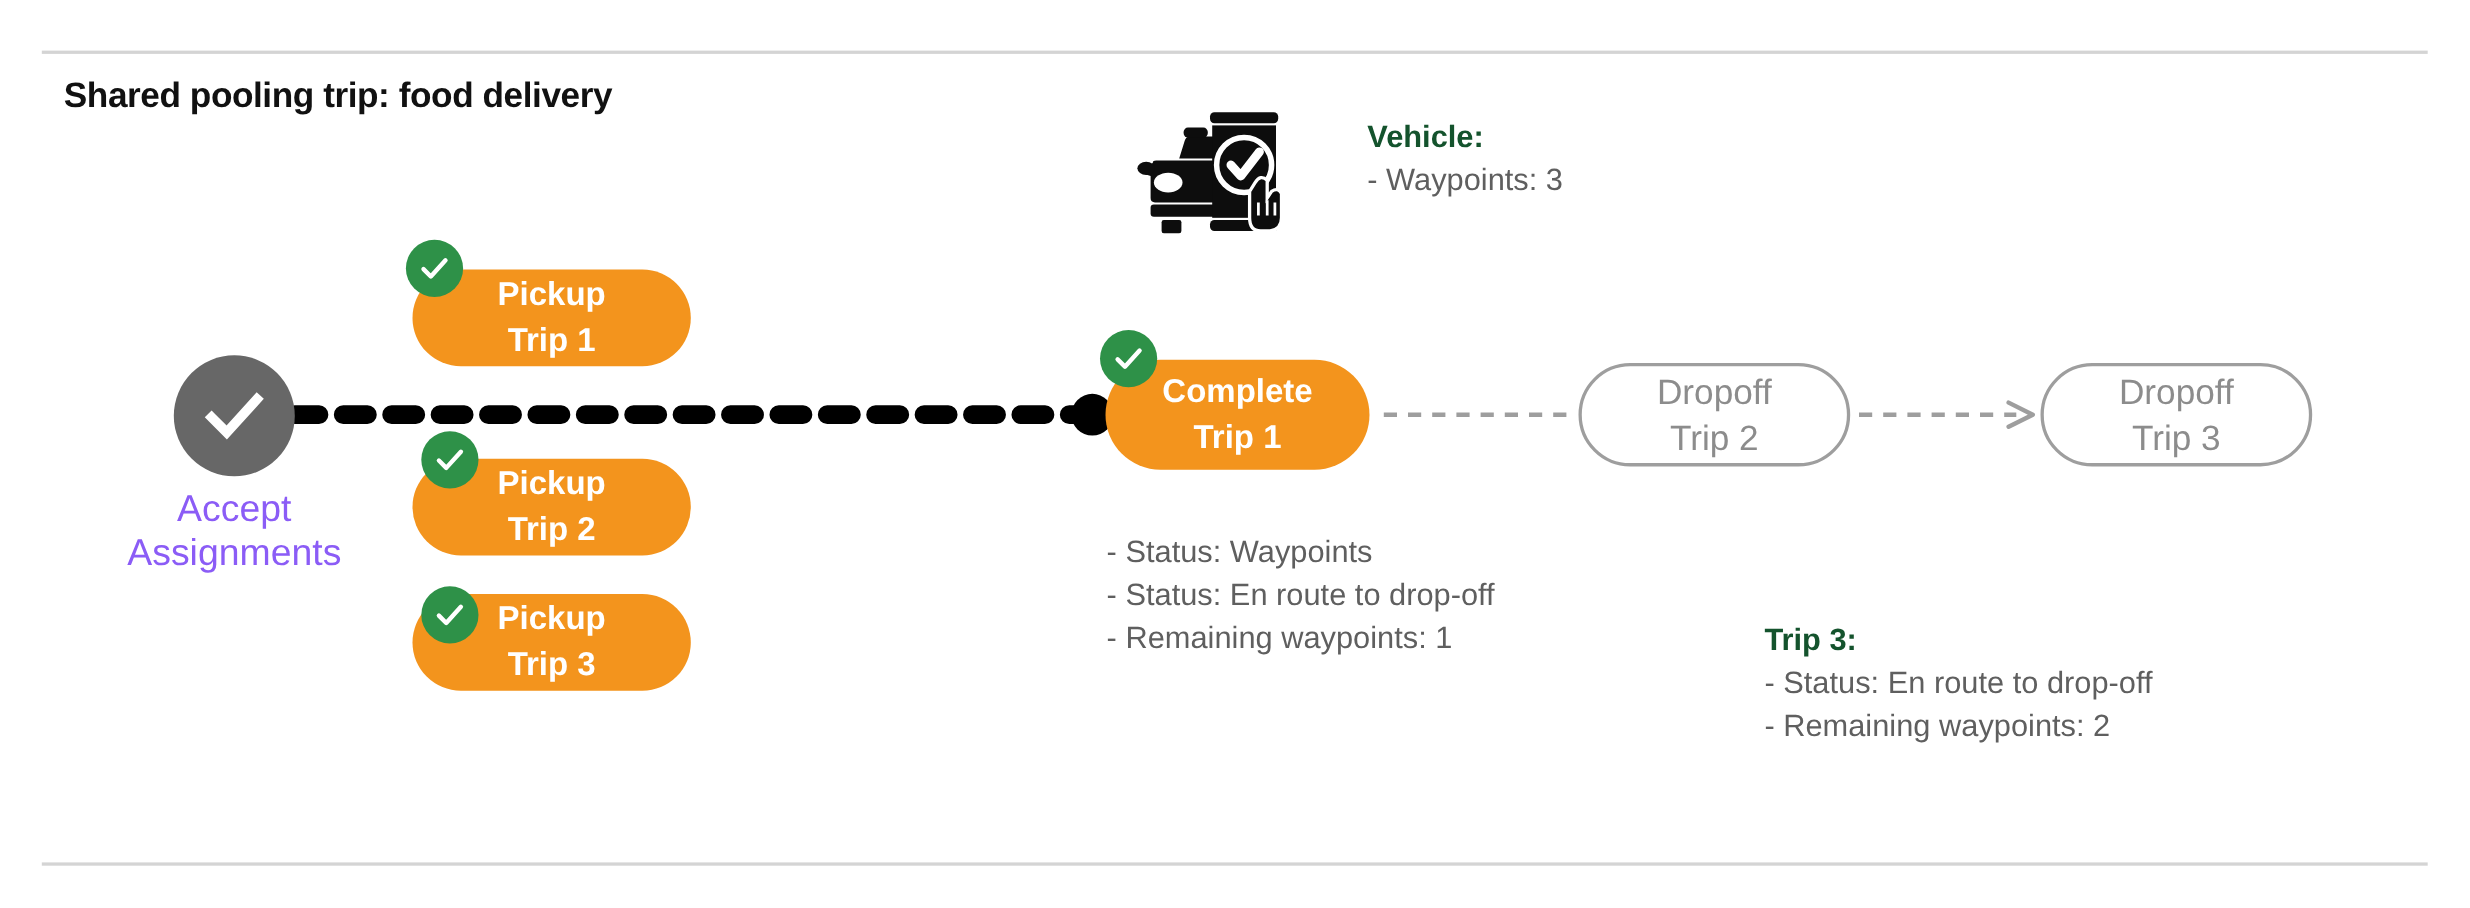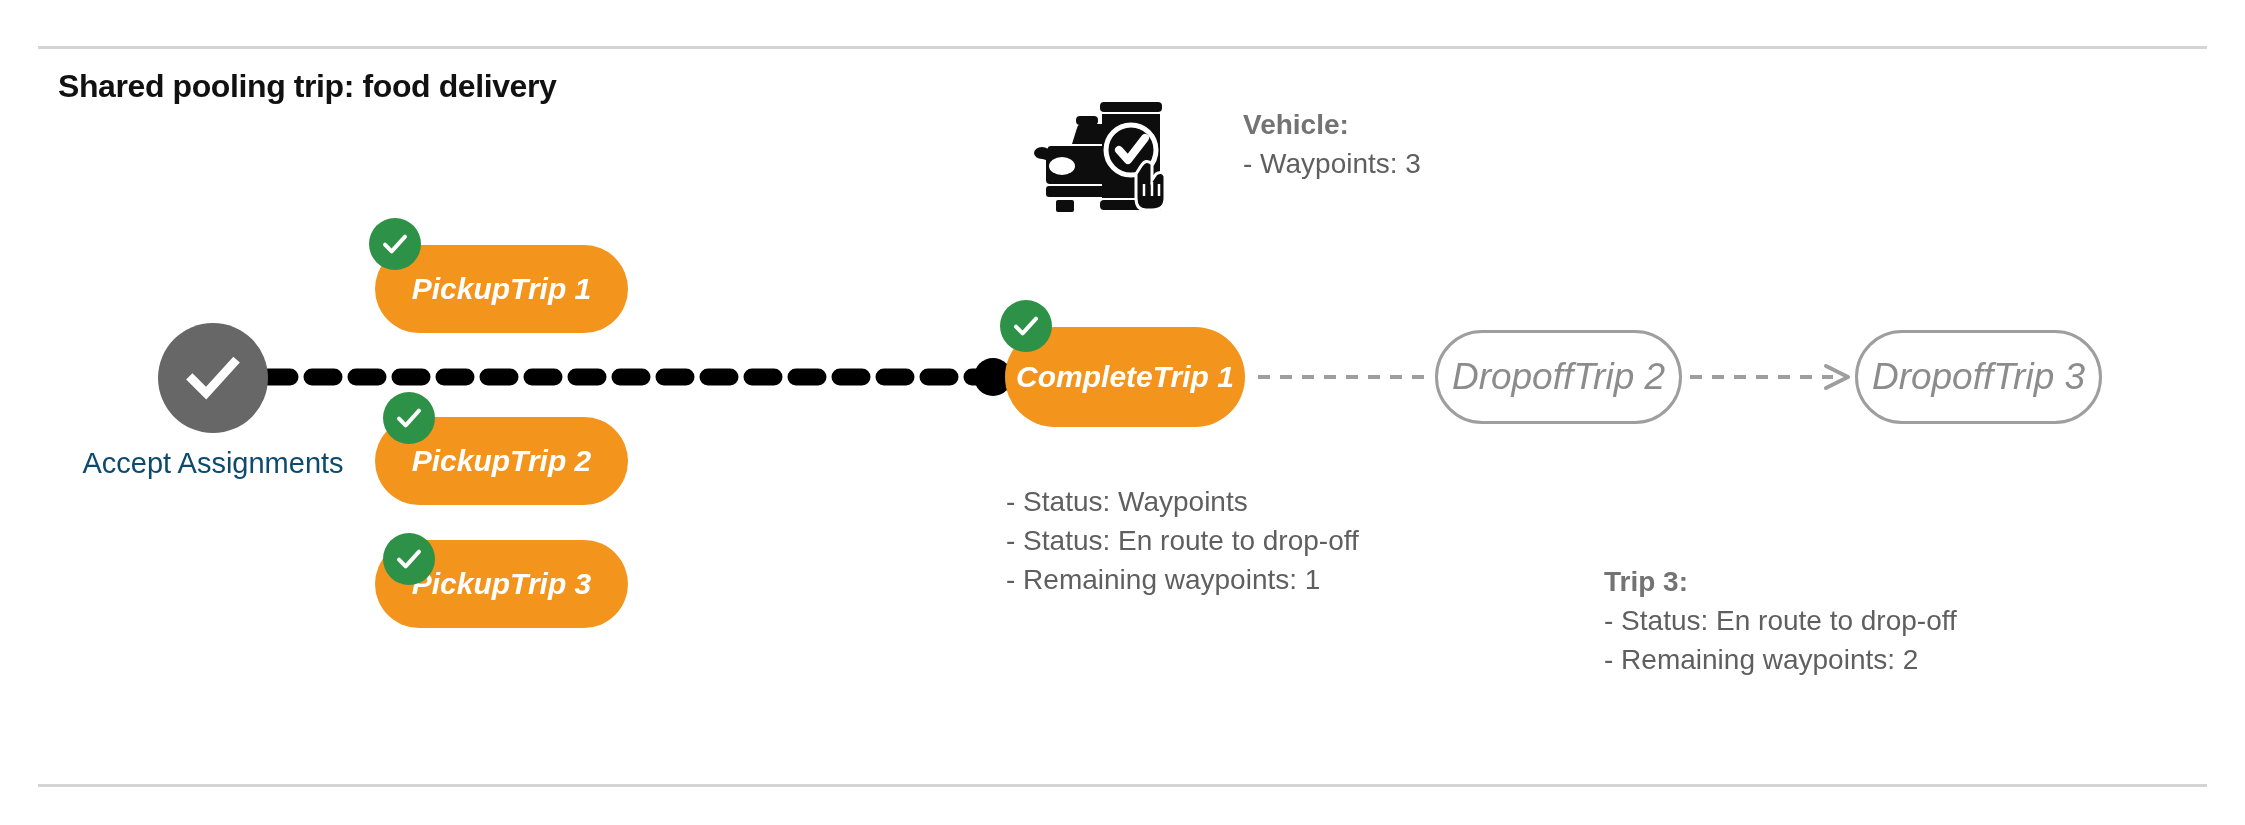--- a/index.html
+++ b/index.html
@@ -68,48 +68,47 @@
     display: flex;
     align-items: center;
     justify-content: center;
   }
   .accept-label {
     position: absolute;
     left: 78px;
     top: 443px;
     width: 270px;
     text-align: center;
-    font-size: 29px;
+    font-size: 34px;
     line-height: 40px;
-    color: #0c4a6e;
+    color: #8b5cf6;
   }
 
   
   .pill {
     position: absolute;
     border-radius: 100px;
     display: flex;
-    flex-direction: row;
+    flex-direction: column;
     align-items: center;
     justify-content: center;
     box-sizing: border-box;
-    font-style: italic;
   }
   .pill.orange {
     background: #F3941D;
     color: #ffffff;
     font-size: 30px;
     font-weight: 600;
     line-height: 42px;
   }
   .pill.outline {
     background: #ffffff;
     border: 3px solid #9e9e9e;
     color: #8c8c8c;
-    font-size: 37px;
+    font-size: 32px;
     line-height: 42px;
   }
   .pill .ln { display: block; white-space: nowrap; }
 
   .pickup1 { left: 375px; top: 245px; width: 253px; height: 88px; }
   .pickup2 { left: 375px; top: 417px; width: 253px; height: 88px; }
   .pickup3 { left: 375px; top: 540px; width: 253px; height: 88px; }
   .complete1 { left: 1005px; top: 327px; width: 240px; height: 100px; }
   .dropoff2 { left: 1435px; top: 330px; width: 247px; height: 94px; }
   .dropoff3 { left: 1855px; top: 330px; width: 247px; height: 94px; }
@@ -140,21 +139,21 @@
   }
 
   
   .info {
     position: absolute;
     font-size: 28px;
     line-height: 39px;
     color: #5f5f5f;
     white-space: nowrap;
   }
-  .info .hd { font-weight: bold; color: #737373; }
+  .info .hd { font-weight: bold; color: #14532d; }
   .info-vehicle { left: 1243px; top: 105px; }
   .info-trip12 { left: 1006px; top: 482px; }
   .info-trip3  { left: 1604px; top: 562px; }
 </style>
 </head>
 <body>
 
 <div id="canvas">
 
   <div class="rule top"></div>

